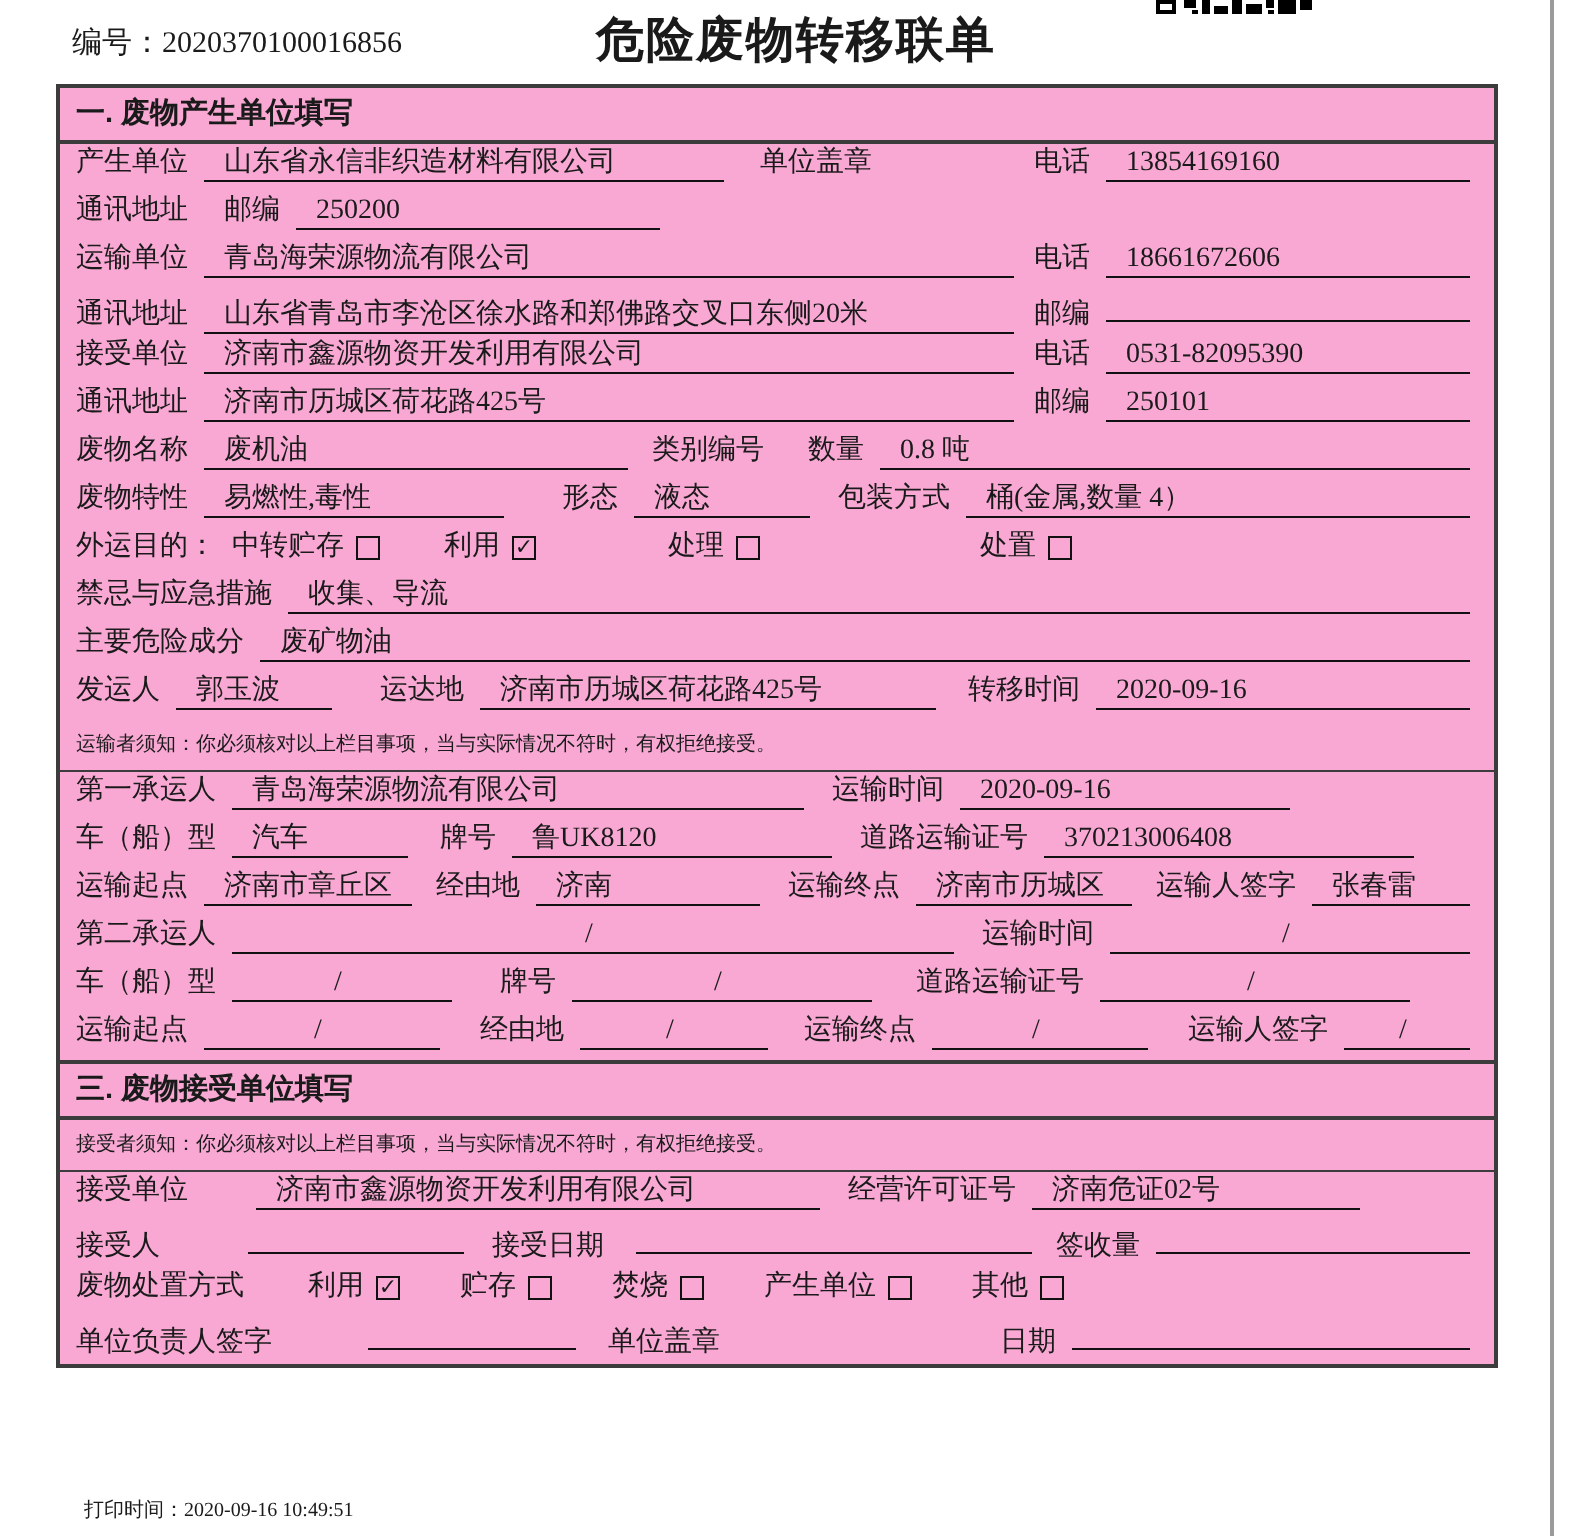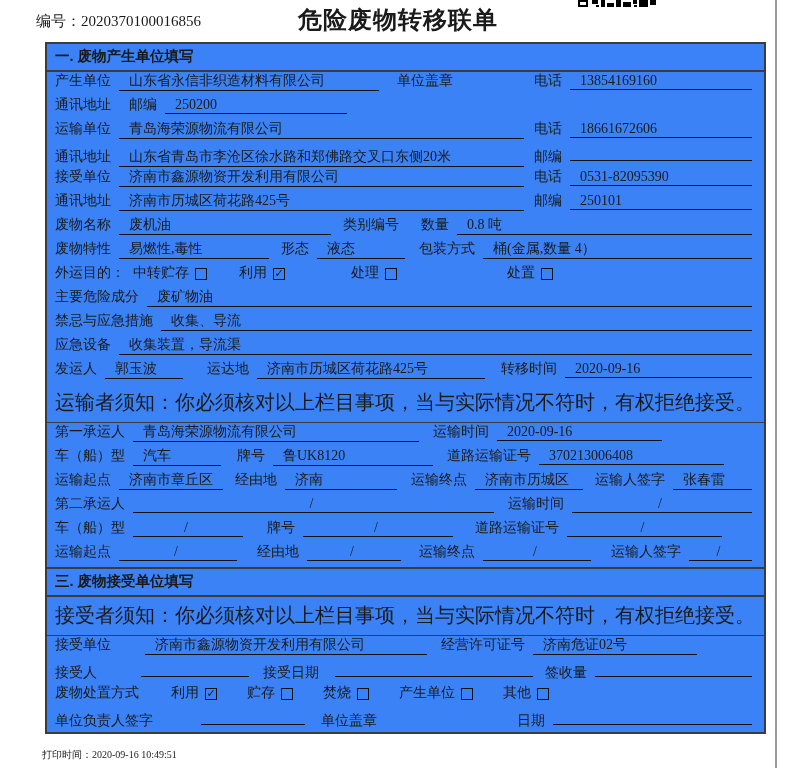--- a/index.html
+++ b/index.html
@@ -22,32 +22,32 @@
     font-family: "Liberation Sans", "DejaVu Sans", sans-serif;
     letter-spacing: 1px;
   }
   .qr-fragment { position: absolute; left: 578px; top: 0; }
   .page-edge {
     position: absolute; left: 775px; top: 0;
     width: 2px; height: 768px; background: #9a9a9a;
   }
   
   .form-table {
-    position: absolute; left: 45px; top: 42px;
-    width: 721px; border: 2px solid #3c3c3c; background: #3b82f6;
+    position: absolute; left: 28px; top: 42px;
+    width: 721px; border: 2px solid #3c3c3c; background: #f9a8d4;
   }
   .sec-header {
     font-family: "Liberation Sans", "DejaVu Sans", sans-serif;
     font-weight: bold; font-size: 14.5px;
     padding: 3px 8px 4px 8px;
     border-bottom: 2px solid #3c3c3c;
   }
   .sec-divider { border-top: 2px solid #3c3c3c; }
   .notice-row {
-    font-size: 20px; padding: 5px 8px 6px 8px;
+    font-size: 10px; padding: 5px 8px 6px 8px;
     border-bottom: 1px solid #3c3c3c;
   }
   .row {
     display: flex; align-items: baseline;
     height: 24px; padding: 0 12px 3px 8px;
     font-size: 14px; white-space: nowrap;
   }
   .lbl { margin-right: 8px; flex: none; }
   .val {
     border-bottom: 1px solid #111;
@@ -146,21 +146,21 @@
     <span class="lbl">废物名称</span>
     <span class="val" style="width:212px">废机油</span>
     <span class="lbl" style="margin-left:12px">类别编号</span>
     <span class="lbl" style="margin-left:14px">数量</span>
     <span class="val grow">0.8 吨</span>
   </div>
 
   <div class="row">
     <span class="lbl">废物特性</span>
     <span class="val" style="width:150px">易燃性,毒性</span>
-    <span class="lbl" style="margin-left:12px">形态</span>
+    <span class="lbl" style="margin-left:29px">形态</span>
     <span class="val" style="width:88px">液态</span>
     <span class="lbl" style="margin-left:14px">包装方式</span>
     <span class="val grow">桶(金属,数量 4）</span>
   </div>
 
   <div class="row">
     <span class="lbl">外运目的：</span>
     <span class="opt" style="margin-right:32px">
       <span class="opt-label">中转贮存</span>
       <span class="box"></span>
@@ -173,33 +173,29 @@
       <span class="opt-label">处理</span>
       <span class="box"></span>
     </span>
     <span class="opt">
       <span class="opt-label">处置</span>
       <span class="box"></span>
     </span>
   </div>
 
   <div class="row">
+    <span class="lbl">禁忌与应急措施</span>
+    <span class="val grow">收集、导流</span>
+  </div>
+
+  <div class="row">
     <span class="lbl">主要危险成分</span>
     <span class="val grow">废矿物油</span>
   </div>
 
-  <div class="row">
-    <span class="lbl">禁忌与应急措施</span>
-    <span class="val grow">收集、导流</span>
-  </div>
-
-  <div class="row">
-    <span class="lbl">应急设备</span>
-    <span class="val grow">收集装置，导流渠</span>
-  </div>
 
   <div class="row">
     <span class="lbl">发运人</span>
     <span class="val" style="width:78px">郭玉波</span>
     <span class="lbl" style="margin-left:24px">运达地</span>
     <span class="val" style="width:228px">济南市历城区荷花路425号</span>
     <span class="lbl" style="margin-left:16px">转移时间</span>
     <span class="val grow">2020-09-16</span>
   </div>
 

